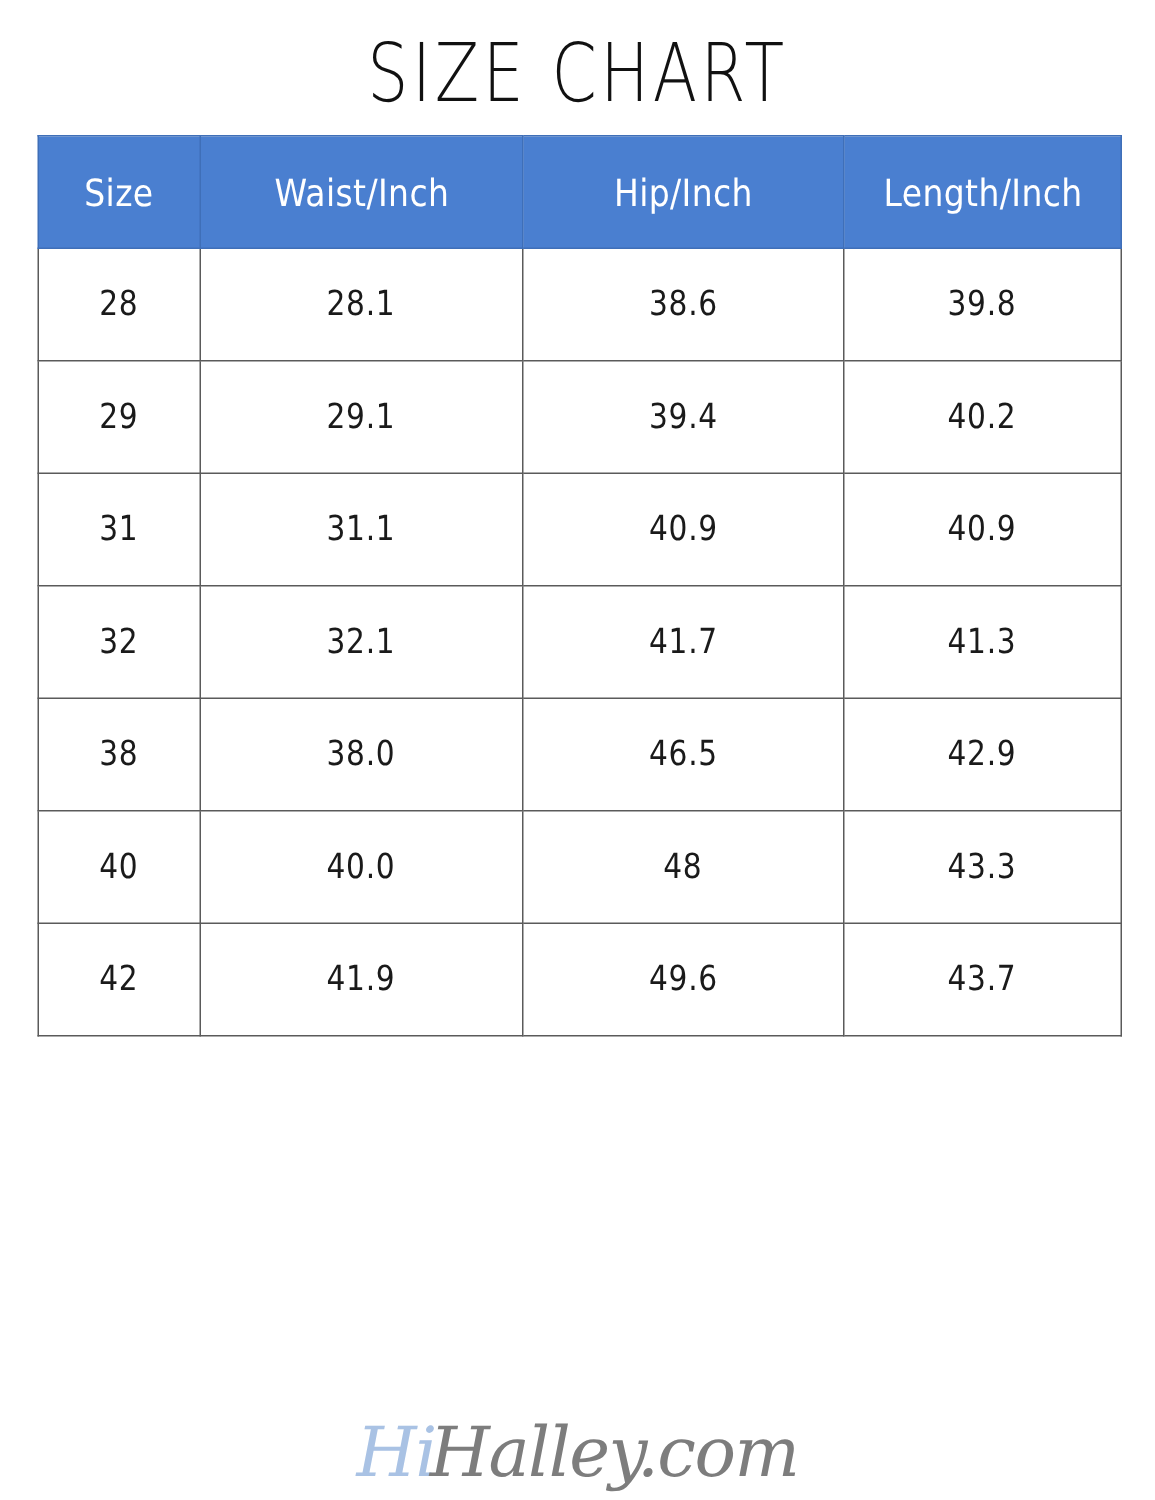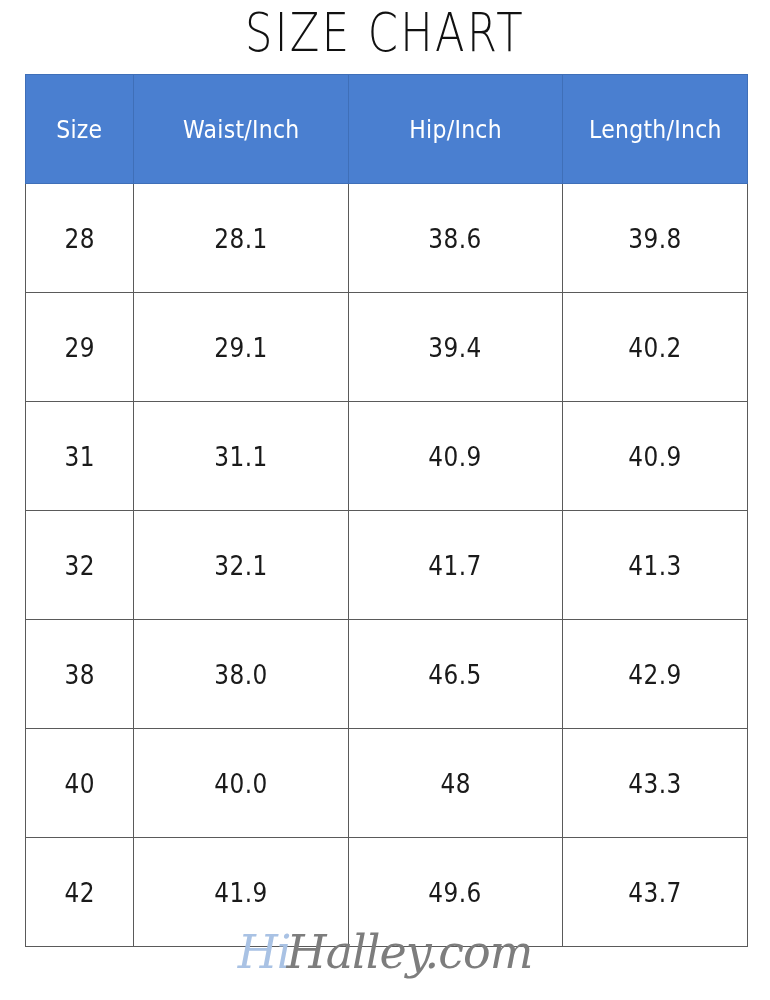--- a/index.html
+++ b/index.html
@@ -12,21 +12,21 @@
     background: #ffffff;
     font-family: "Liberation Sans", sans-serif;
     position: relative;
     overflow: hidden;
     -webkit-font-smoothing: antialiased;
   }
 
   #page {
     position: absolute;
     left: 0;
-    top: 0;
+    top: 16px;
     width: 770px;
     height: 757px;
   }
 
   
   #chart-title {
     position: absolute;
     left: 0;
     top: 2px;
     width: 770px;
@@ -52,21 +52,21 @@
     table-layout: fixed;
   }
   #size-table col.c-size   { width: 108px; }
   #size-table col.c-waist  { width: 215px; }
   #size-table col.c-hip    { width: 214px; }
   #size-table col.c-length { width: 185px; }
 
   #size-table th,
   #size-table td {
     border: 1px solid #5a5a5a;
-    padding: 17px;
+    padding: 0;
     height: 74px;
     text-align: center;
     vertical-align: middle;
   }
 
   #size-table thead th {
     background: #4a7fd0;
     border-color: #3f6fb8;
     color: #ffffff;
     font-family: "DejaVu Sans", sans-serif;
@@ -78,21 +78,21 @@
     display: inline-block;
     transform: scaleX(0.88);
     white-space: nowrap;
   }
 
   #size-table tbody td {
     background: transparent;
     color: #1a1a1a;
     font-family: "DejaVu Sans", sans-serif;
     font-weight: 400;
-    font-size: 27px;
+    font-size: 23px;
     letter-spacing: 0.5px;
   }
   #size-table tbody td .cell-txt {
     display: inline-block;
     transform: scaleX(0.86);
     white-space: nowrap;
   }
 
   
   #watermark {

